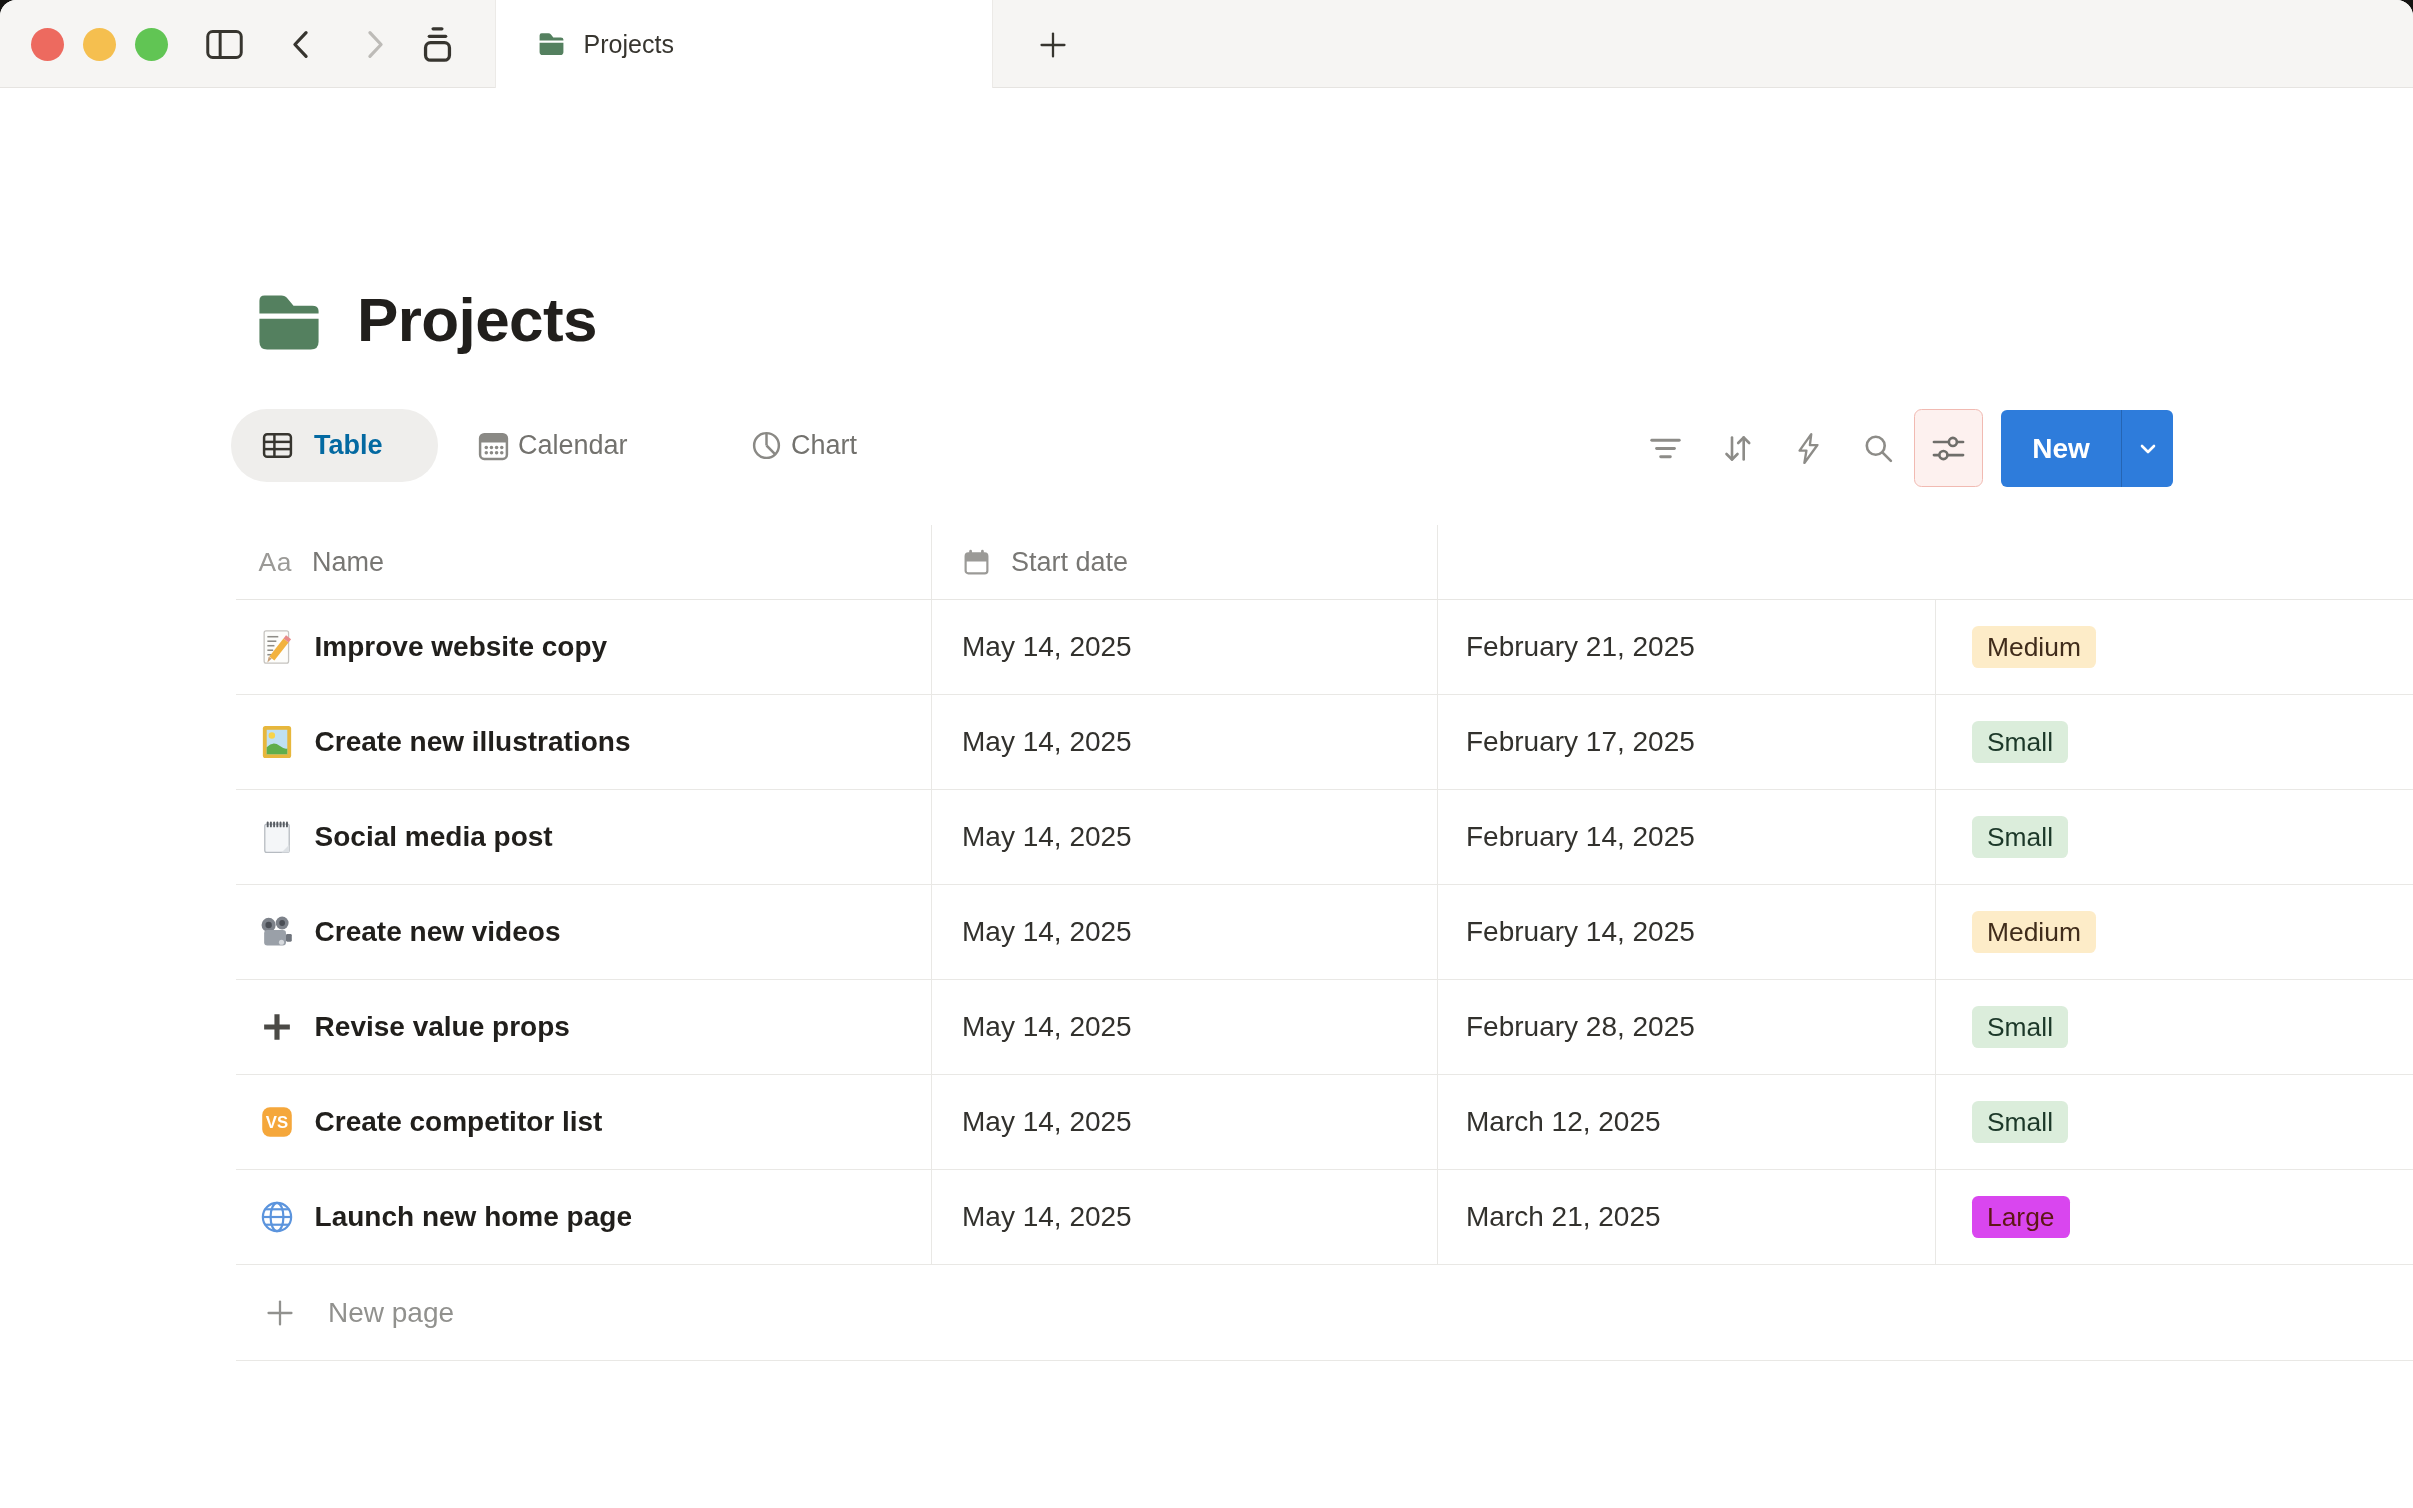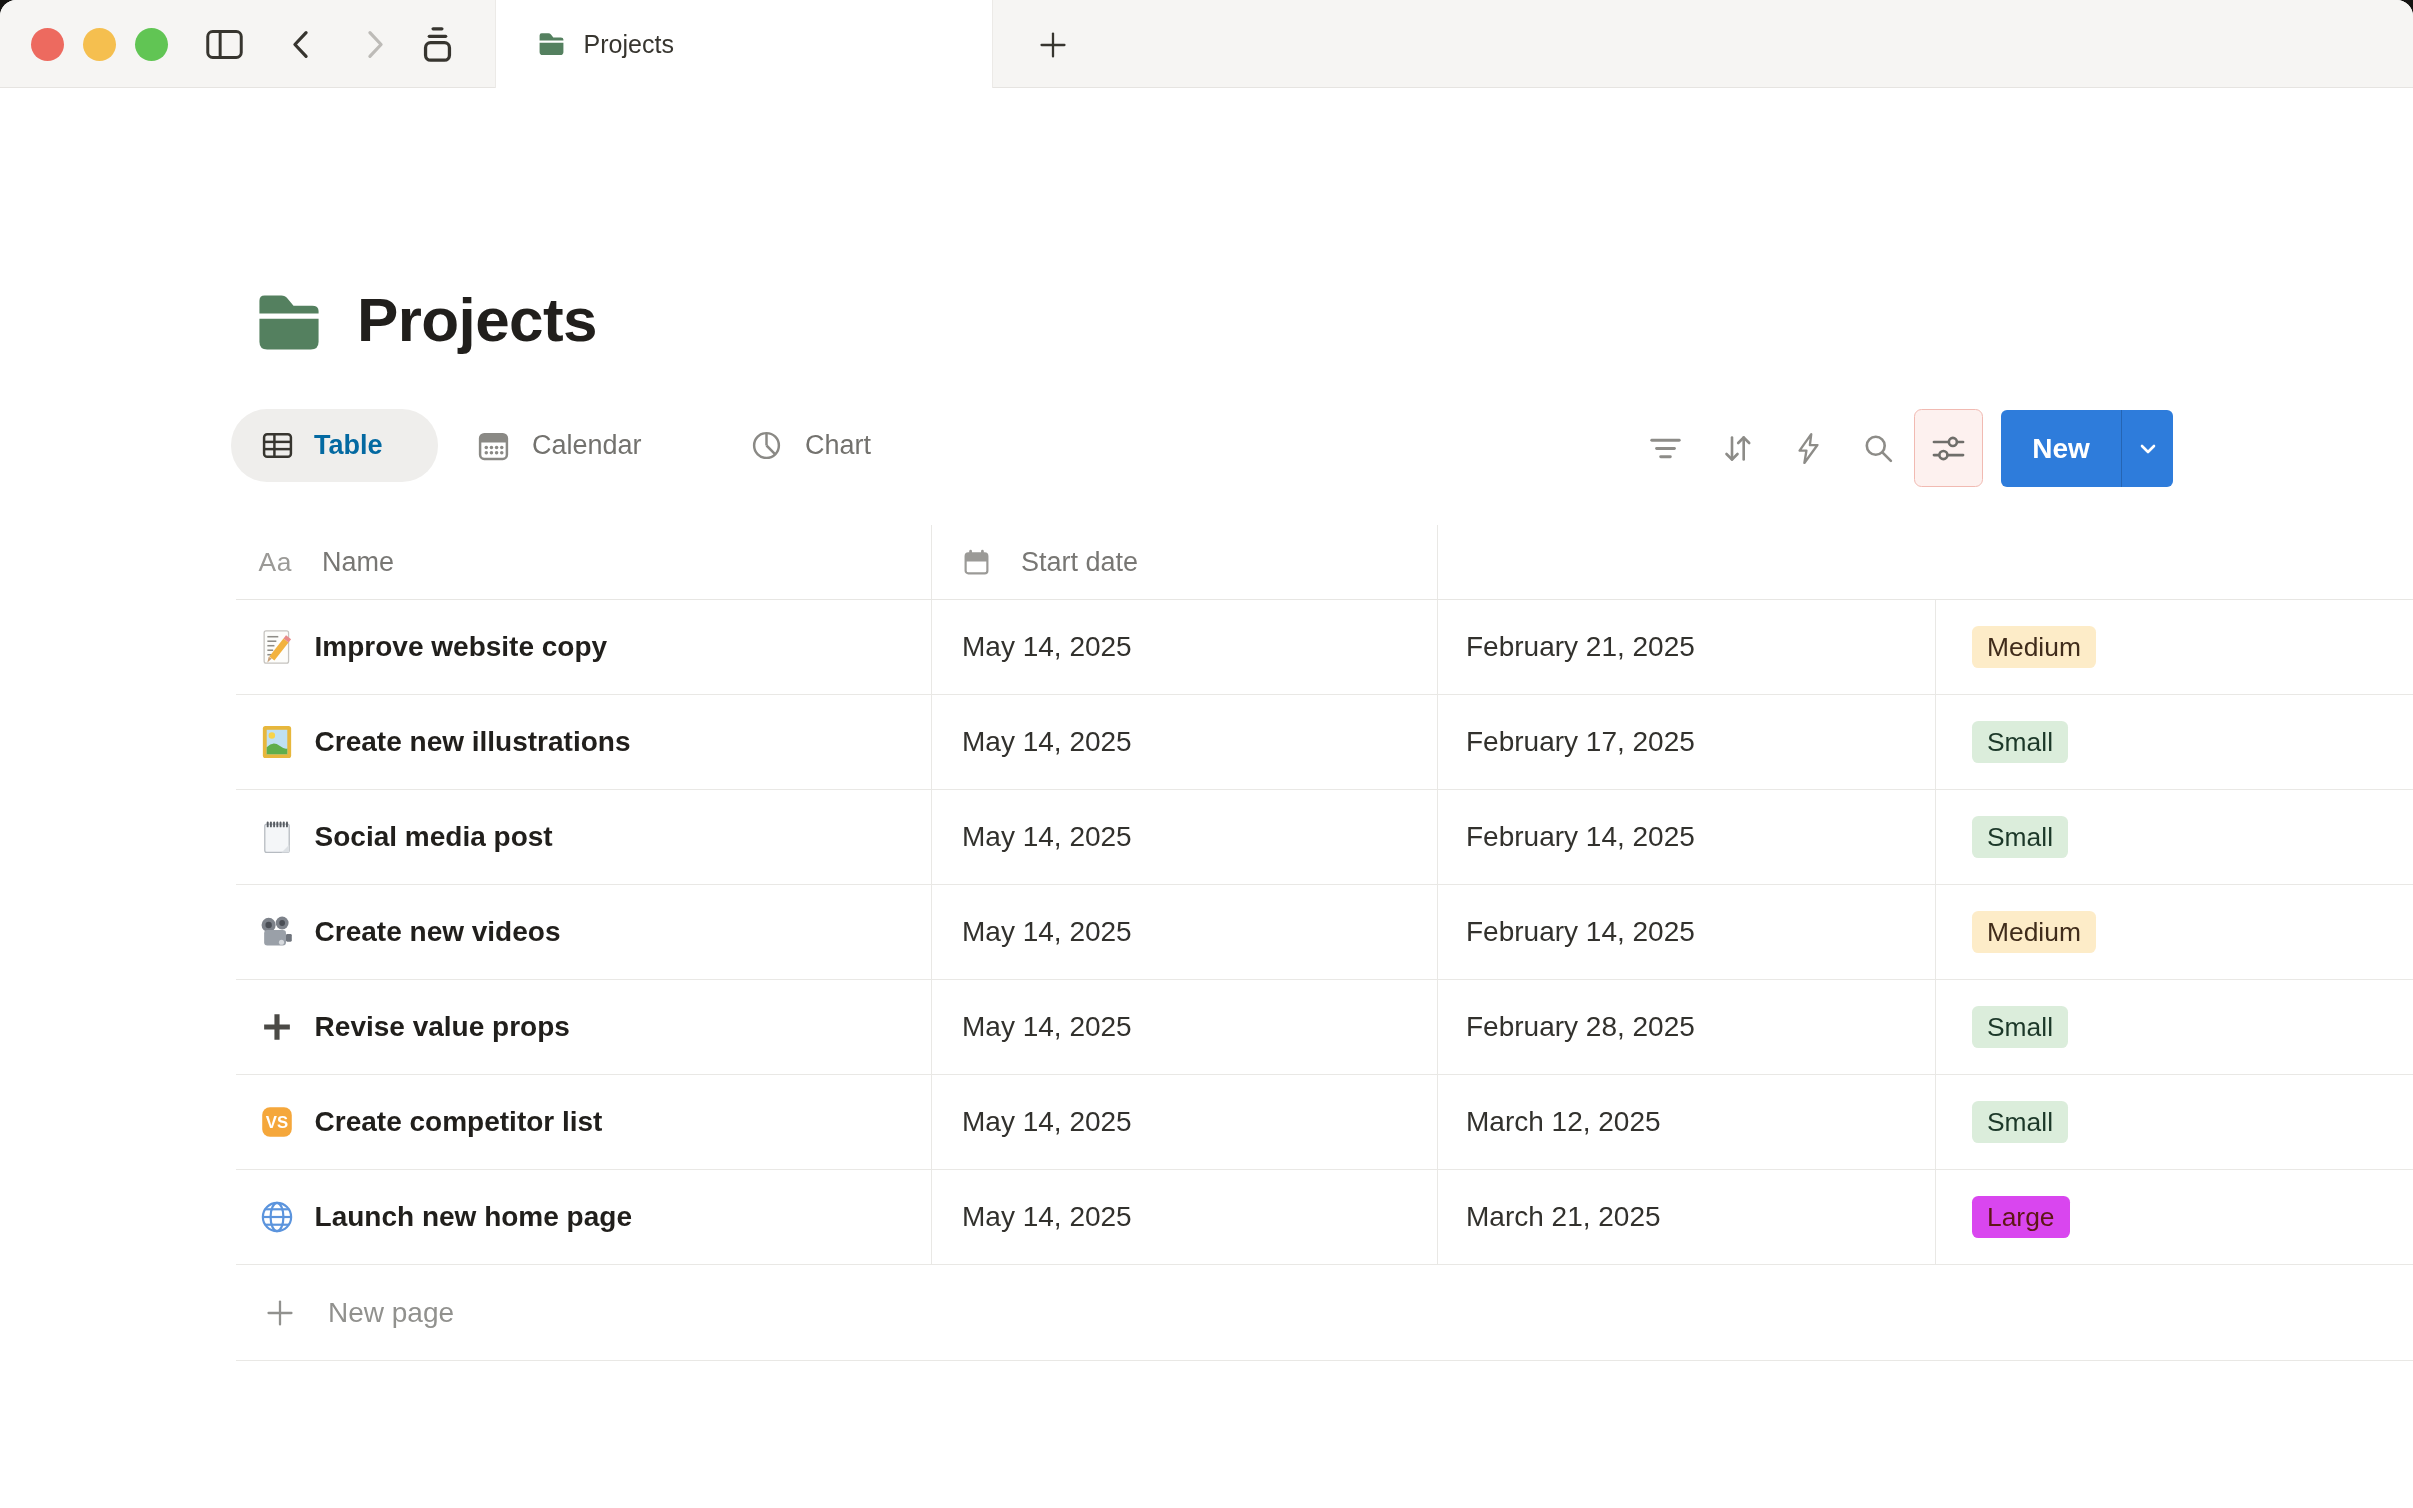--- a/index.html
+++ b/index.html
@@ -22,35 +22,35 @@
   .tab-label{font-size:25px;color:#37352f;}
   .tab-plus{position:absolute;left:1023px;top:24px;width:60px;height:41px;display:flex;align-items:center;justify-content:center;}
   
   .title-icon{position:absolute;left:253px;top:290px;}
   .page-title{position:absolute;left:357px;top:284px;font-size:62px;font-weight:700;color:#211f1c;letter-spacing:-0.6px;}
   
   .viewbar{position:absolute;left:0;top:409px;width:100%;height:78px;}
   .pill{position:absolute;left:231px;top:0;height:73px;width:207px;background:#efeeec;border-radius:36px;
         display:flex;align-items:center;padding-left:30px;gap:20px;}
   .pill .vlabel{font-size:27px;font-weight:600;color:#0369a1;}
-  .viewtab{position:absolute;top:0;height:73px;display:flex;align-items:center;gap:22px;}
+  .viewtab{position:absolute;top:0;height:73px;display:flex;align-items:center;gap:8px;}
   .viewtab .vlabel{font-size:27px;font-weight:500;color:#73726e;}
   .vt-calendar{left:477px;}
   .vt-chart{left:750px;}
   .ctrl{position:absolute;top:432px;width:33px;height:33px;display:flex;align-items:center;justify-content:center;}
   .settings-btn{position:absolute;left:1914px;top:409px;width:69px;height:78px;background:#fdf1ef;
         border:1.9px solid #f1bab2;border-radius:7.5px;display:flex;align-items:center;justify-content:center;}
   .new-btn{position:absolute;left:2001px;top:410px;width:172px;height:77px;border-radius:6px;
         display:flex;align-items:stretch;color:#fff;overflow:hidden;}
   .new-btn .nb-main{width:120px;display:flex;align-items:center;justify-content:center;font-size:28px;font-weight:600;}
   .new-btn .nb-caret{flex:1;display:flex;align-items:center;justify-content:center;border-left:1.3px solid rgba(0,0,0,0.18);}
   
   .tablewrap{position:absolute;left:236px;top:525px;width:2178px;}
   .thead{display:flex;height:75px;border-bottom:1.3px solid #e7e6e3;color:#787774;}
-  .hcell{display:flex;align-items:center;gap:30px;font-size:27px;}
+  .hcell{display:flex;align-items:center;gap:20px;font-size:27px;}
   .c0{width:696px;padding-left:22.6px;border-right:1.3px solid #e9e8e5;}
   .c1{width:506px;padding-left:30px;border-right:1.3px solid #e9e8e5;}
   .c2{width:498px;padding-left:28px;border-right:1.3px solid #e9e8e5;}
   .c3{width:477px;padding-left:36px;}
   .aa-glyph{font-size:26.4px;color:#9b9a97;letter-spacing:0.6px;}
   .trow{display:flex;height:95px;border-bottom:1.3px solid #e9e8e5;}
   .cell{display:flex;align-items:center;}
   .remoji{width:36px;height:36px;margin-right:20px;flex:0 0 auto;display:flex;align-items:center;}
   .rname{font-size:28px;font-weight:600;color:#211f1c;white-space:nowrap;}
   .rdate{font-size:28px;color:#32312d;white-space:nowrap;}

